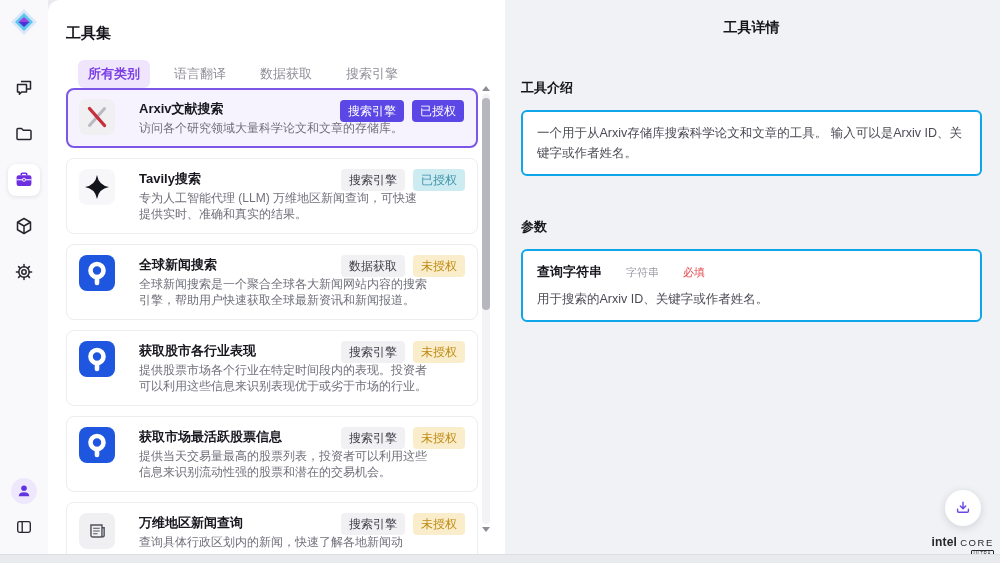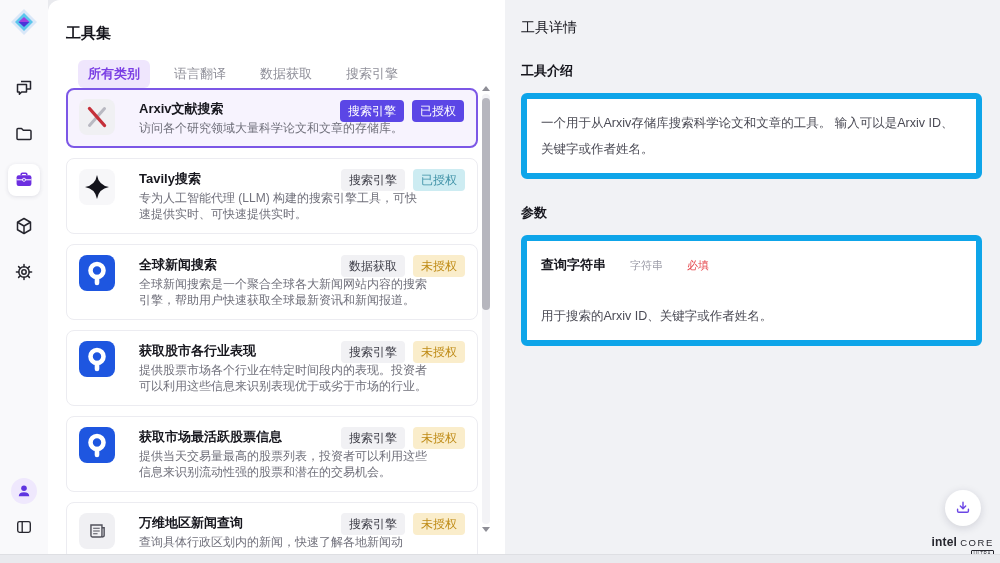--- a/index.html
+++ b/index.html
@@ -42,28 +42,28 @@
   
   .scrollbar { position:absolute; left:434px; top:84px; width:8px; height:450px; }
   .sb-arrow-up, .sb-arrow-down { position:absolute; left:0; width:0; height:0; border-left:4px solid transparent; border-right:4px solid transparent; }
   .sb-arrow-up { top:2px; border-bottom:5px solid #8E8E96; }
   .sb-arrow-down { bottom:2px; border-top:5px solid #8E8E96; }
   .sb-track { position:absolute; top:10px; bottom:10px; left:0; width:8px; background:#F3F3F6; border-radius:4px; }
   .sb-thumb { position:absolute; top:14px; left:0; width:8px; height:212px; background:#B6B6BE; border-radius:4px; cursor:grab; }
 
   
   .detail-panel { position:absolute; left:505px; top:0; width:495px; height:554px; background:#F1F2F5; padding:0 18px 0 16px; }
-  .dp-title { margin-top:19px; font-size:14px; font-weight:normal; color:#15151C; }
-  .dp-section-h { margin-top:25px; font-size:13px; font-weight:bold; color:#15151C; }
-  .dp-card { margin-top:13px; background:#ffffff; border:6px solid #0ea5e9; border-radius:6px; padding:11px 14px; font-size:12.5px; color:#4B4B55; line-height:26px; }
+  .dp-title { margin-top:19px; font-size:14px; font-weight:bold; color:#15151C;text-align:center; }
+  .dp-section-h { margin-top:42px; font-size:13px; font-weight:bold; color:#15151C; }
+  .dp-card { margin-top:13px; background:#ffffff; border:2px solid #0ea5e9; border-radius:6px; padding:11px 14px; font-size:12.5px; color:#4B4B55; line-height:20px; }
   .param-head { display:flex; align-items:baseline; gap:24px; }
   .param-name { font-size:13px; font-weight:bold; color:#17171E; }
   .param-type { font-size:11px; color:#9A9AA6; }
   .param-req  { font-size:11px; color:#E5484D; }
-  .param-desc { margin-top:25px; font-size:12.5px; color:#4B4B55; }
+  .param-desc { margin-top:7px; font-size:12.5px; color:#4B4B55; }
 
   
   .fab { position:absolute; left:945px; top:490px; width:36px; height:36px; border-radius:50%; background:#ffffff; box-shadow:0 2px 8px rgba(30,30,60,.15); display:flex; align-items:center; justify-content:center; cursor:pointer; border:none; }
   .intel { position:absolute; left:928px; top:535px; width:66px; display:flex; flex-direction:column; align-items:flex-end; }
   .intel-row { display:flex; align-items:center; gap:3px; color:#26262E; }
   .intel-word { font-size:12px; font-weight:bold; letter-spacing:.2px; }
   .intel-core { font-size:9.5px; letter-spacing:1.6px; font-weight:normal; }
   .intel-ultra { margin-top:1px; font-size:4.5px; letter-spacing:.6px; border:1px solid #26262E; border-radius:1px; padding:0 2px; color:#26262E; line-height:6px; }
 
   .bottom-strip { position:absolute; left:0; top:554px; width:1000px; height:9px; background:#E9EAEE; border-top:1px solid #DEDFE3; }
@@ -160,21 +160,21 @@
     </div>
   </div>
         <div class="tool-card">
     <div class="tool-icon icon-tavily">
             <svg viewBox="0 0 36 36" width="36" height="36">
               <path d="M18 6 Q19.7 16.3 30 18 Q19.7 19.7 18 30 Q16.3 19.7 6 18 Q16.3 16.3 18 6 Z" fill="#14141C"></path>
             </svg>
           </div>
     <div class="tool-text">
       <div class="tool-name">Tavily搜索</div>
-      <div class="tool-desc">专为人工智能代理 (LLM) 构建的搜索引擎工具，可快速提供实时、可快速提供实时。</div>
+      <div class="tool-desc">专为人工智能代理 (LLM) 万维地区新闻查询，可快速提供实时、准确和真实的结果。</div>
     </div>
     <div class="badges">
       <span class="badge gray">搜索引擎</span>
       <span class="badge cyan">已授权</span>
     </div>
   </div>
         <div class="tool-card">
     <div class="tool-icon icon-blue-q">
             <svg viewBox="0 0 36 36" width="36" height="36">
               <circle cx="18" cy="15.5" r="6.5" stroke="#fff" stroke-width="4.6" fill="none"></circle>

